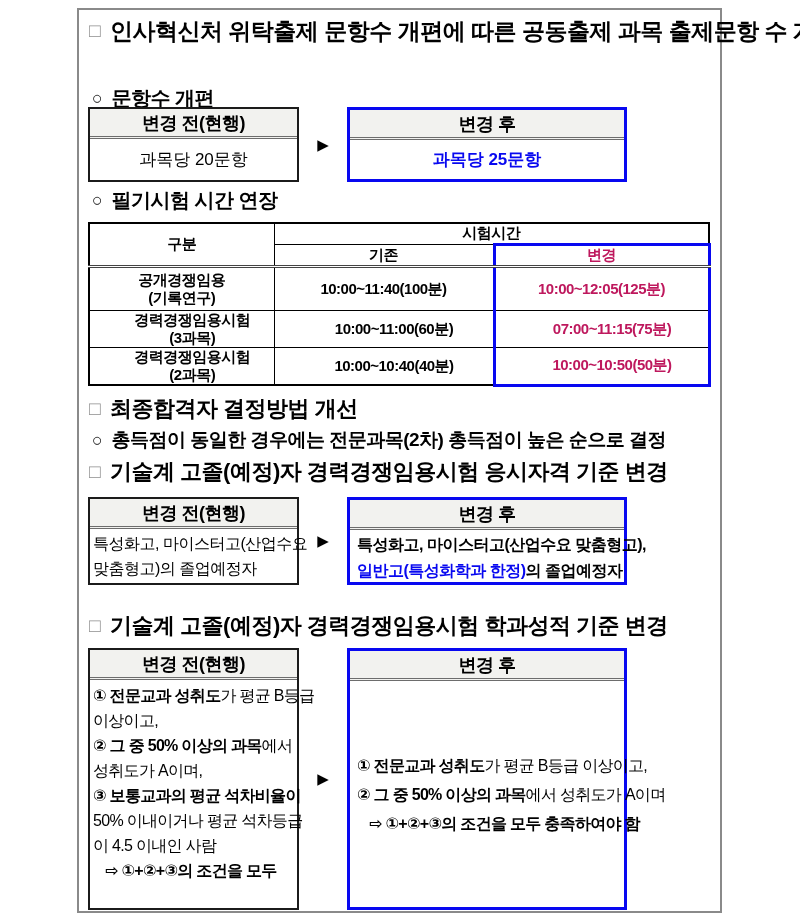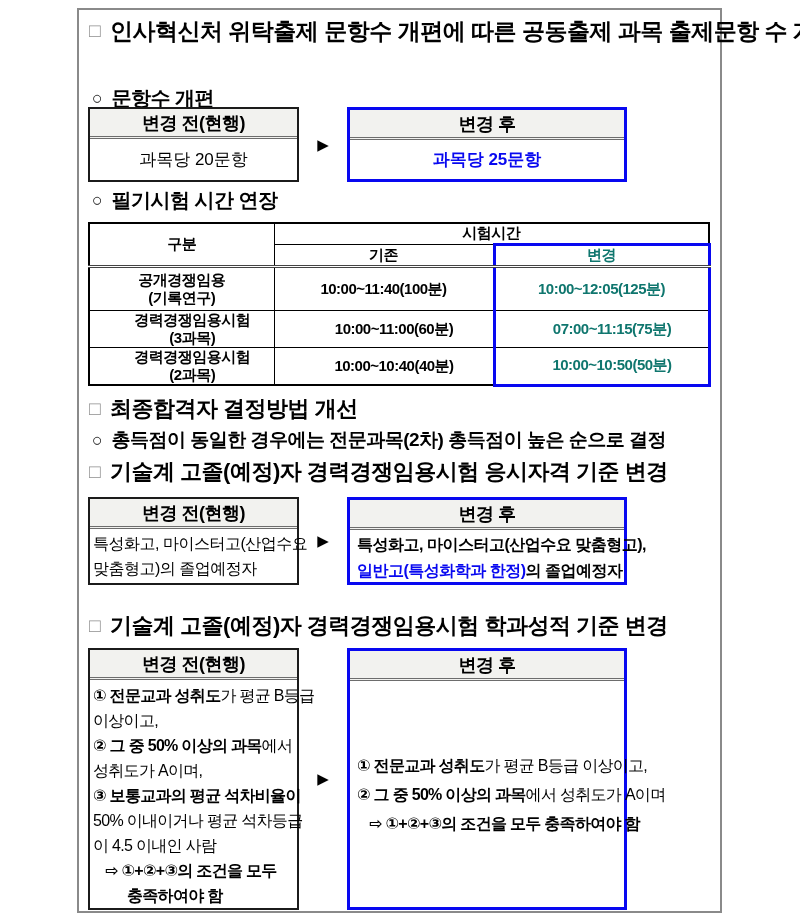--- a/index.html
+++ b/index.html
@@ -65,21 +65,21 @@
   }
   table.t2 td {
     border: 1px solid #000; text-align: center; vertical-align: middle;
     font-size: 15px; font-weight: bold; letter-spacing: -0.5px; padding: 0;
   }
   table.t2 tr.hrow td { height: 19px; }
   table.t2 td.dbl { border-bottom: 3px double #444; }
   table.t2 .lbl { line-height: 18px; }
   table.t2 tr.r1 td { height: 44px; }
   table.t2 tr.r2 td, table.t2 tr.r3 td { height: 37px; padding-left: 21px; }
-  table.t2 td.after-col { color: #0f766e; border-left: 3px solid #0808f0; border-right: 3px solid #0808f0; }
+  table.t2 td.after-col { color: #be185d; border-left: 3px solid #0808f0; border-right: 3px solid #0808f0; }
   table.t2 td.after-top { border-top: 3px solid #0808f0; }
   table.t2 td.after-bot { border-bottom: 3px solid #0808f0; }
 </style>
 </head>
 <body>
 
 <div class="doc">
 
   <div class="sec-title" style="top:6px; font-size:23px; line-height:30px;">
     <span class="sq">□</span>
@@ -199,21 +199,20 @@
       <div class="box-h">변경 전(현행)</div>
       <div class="box-b rich body4-before">
           <div class="ln"><span class="b">① 전문교과 성취도</span><span class="r">가 평균 B등급</span></div>
           <div class="ln"><span class="r">이상이고,</span></div>
           <div class="ln"><span class="b">② 그 중 50% 이상의 과목</span><span class="r">에서</span></div>
           <div class="ln"><span class="r">성취도가 A이며,</span></div>
           <div class="ln"><span class="b">③ 보통교과의 평균 석차비율이</span></div>
           <div class="ln"><span class="r">50% 이내이거나 평균 석차등급</span></div>
           <div class="ln"><span class="r">이 4.5 이내인 사람</span></div>
           <div class="ln i1"><span class="b">⇨ ①+②+③의 조건을 모두</span></div>
-          <div class="ln i2"><span class="b">충족하여야 함</span></div>
         </div>
     </div>
     <div class="arrow-cell">
       <span>▶</span>
     </div>
     <div class="box after">
       <div class="box-h">변경 후</div>
       <div class="box-b rich vcenter body4-after">
           <div class="ln"><span class="b">① 전문교과 성취도</span><span class="r">가 평균 B등급 이상이고,</span></div>
           <div class="ln"><span class="b">② 그 중 50% 이상의 과목</span><span class="r">에서 성취도가 A이며</span></div>

